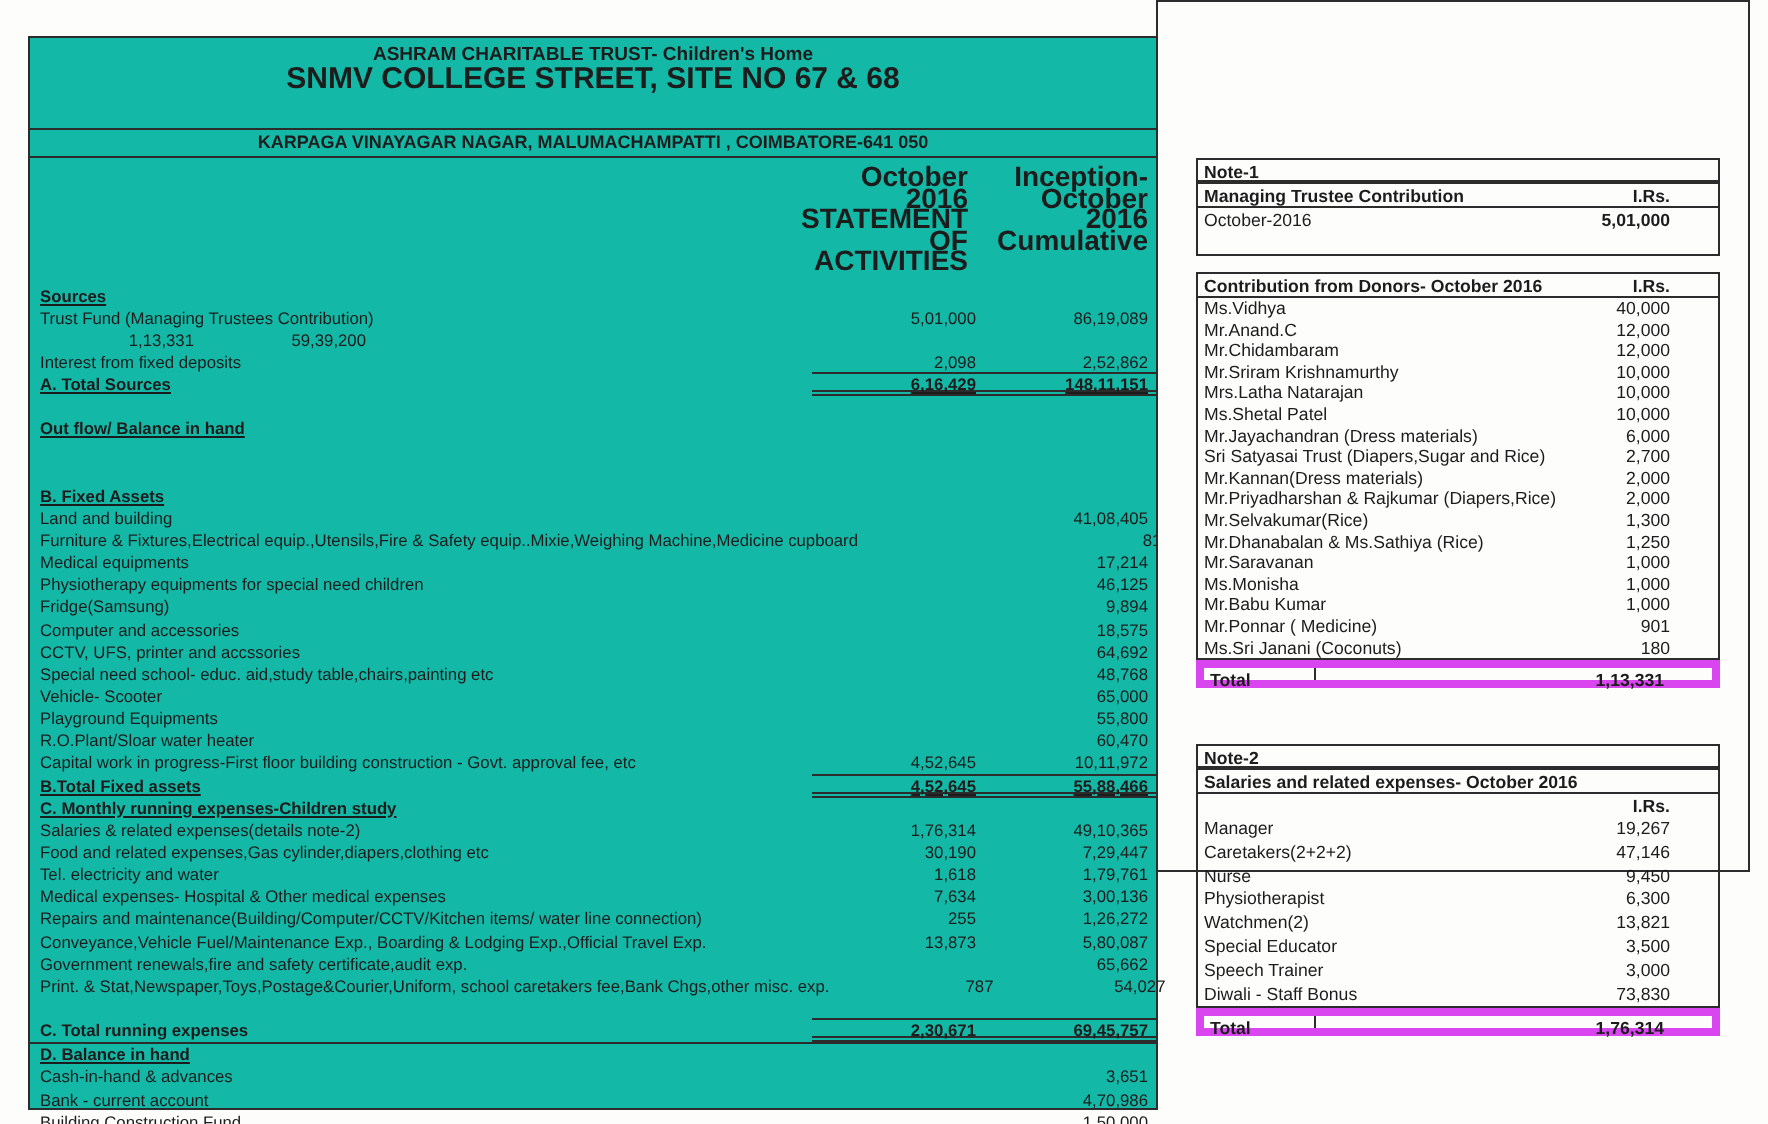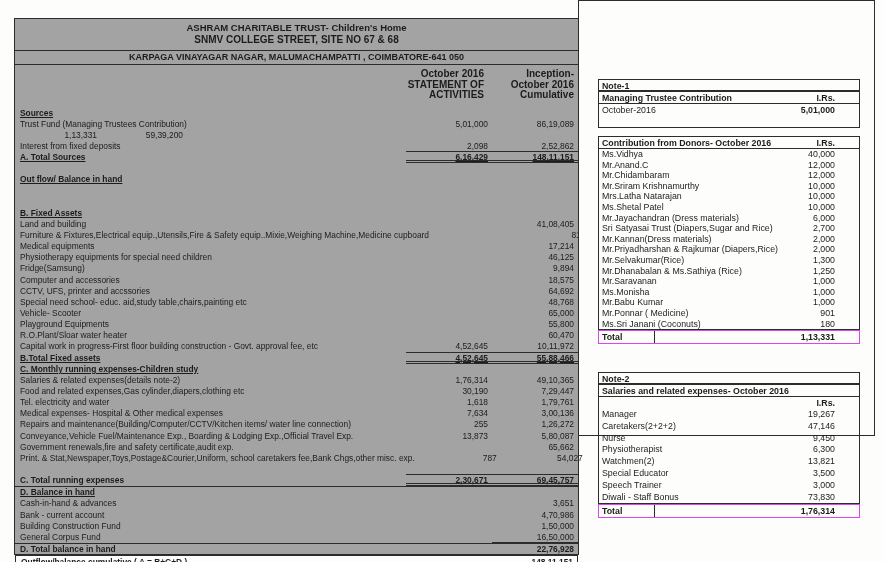--- a/index.html
+++ b/index.html
@@ -8,26 +8,26 @@
     background:#f7f7f5;
     font-family:"Liberation Sans", sans-serif;
     color:#1c1c1c;
     -webkit-font-smoothing:antialiased;
   }
   .page{position:absolute;inset:0;background:#fdfdfb;}
 
   
   .left-box{
     position:absolute;left:14px;top:18px;width:565px;height:537px;
-    border:1.5px solid #2c2c2c;box-sizing:border-box;background:#a3a3a3;
+    border:1.5px solid #2c2c2c;box-sizing:border-box;background:#14b8a6;
   }
   .title1{text-align:center;font-weight:bold;font-size:9.5px;line-height:12px;padding-top:3px;}
-  .title2{text-align:center;font-weight:bold;font-size:10px;line-height:12px;padding-bottom:4px;border-bottom:1.5px solid #2c2c2c;}
+  .title2{text-align:center;font-weight:bold;font-size:15px;line-height:12px;padding-bottom:18px;border-bottom:1.5px solid #2c2c2c;}
   .title3{text-align:center;font-weight:bold;font-size:9px;line-height:13px;border-bottom:1.5px solid #2c2c2c;}
-  .colheads{display:flex;justify-content:flex-end;font-weight:bold;font-size:10px;padding:4px 0 7px;}
+  .colheads{display:flex;justify-content:flex-end;font-weight:bold;font-size:14px;padding:4px 0 7px;}
   .colh{width:86px;text-align:right;white-space:pre-line;line-height:10.5px;padding-right:4px;}
 
   .rows{font-size:8.4px;}
   .srow{display:flex;height:11.15px;line-height:11.15px;align-items:stretch;}
   .lbl{flex:1;padding-left:5px;white-space:nowrap;overflow:visible;}
   .v1,.v2{width:86px;flex:none;text-align:right;padding-right:4px;box-sizing:border-box;white-space:nowrap;}
   .srow.heading .lbl{font-weight:bold;text-decoration:underline;}
   .srow.total{font-weight:bold;text-decoration:underline;}
   .srow.total-hr{font-weight:bold;border-bottom:1px solid #2c2c2c;}
   .srow.total-single{font-weight:bold;border-top:1px solid #2c2c2c;}
@@ -50,21 +50,21 @@
   .mg-body{display:flex;border:1px solid #2c2c2c;border-top:none;height:24px;line-height:13px;box-sizing:border-box;}
   .mg-body .n-l{flex:1;padding-left:3px;}
   .mg-body .n-v{width:90px;text-align:right;padding-right:24px;font-weight:bold;}
   .nt-gap{height:8px;}
   .nt-body{border-left:1px solid #2c2c2c;border-right:1px solid #2c2c2c;border-bottom:1px solid #2c2c2c;box-sizing:border-box;}
   .nrow{display:flex;height:10.6px;line-height:10.6px;}
   #note2 .nrow{height:11.8px;line-height:11.8px;}
   .nrow .n-l{flex:1;padding-left:3px;white-space:nowrap;}
   .nrow .n-v{width:84px;text-align:right;padding-right:24px;}
   .irs-row{border-left:1px solid #2c2c2c;border-right:1px solid #2c2c2c;text-align:right;padding-right:24px;font-weight:bold;height:12px;line-height:12px;box-sizing:border-box;}
-  .nt-total{display:flex;border:1px solid #d946ef;font-weight:bold;height:13.5px;line-height:13px;box-sizing:border-box;}
+  .nt-total{display:flex;border:4px solid #d946ef;font-weight:bold;height:13.5px;line-height:13px;box-sizing:border-box;}
   .nt-total .t-l{width:52px;padding-left:3px;border-right:1px solid #2c2c2c;}
   .nt-total .t-v{flex:1;text-align:right;padding-right:24px;}
 </style>
 </head>
 <body>
 
 <div class="page">
 
   <div class="left-box">
     <div class="title1">ASHRAM CHARITABLE TRUST-  Children's Home</div>

